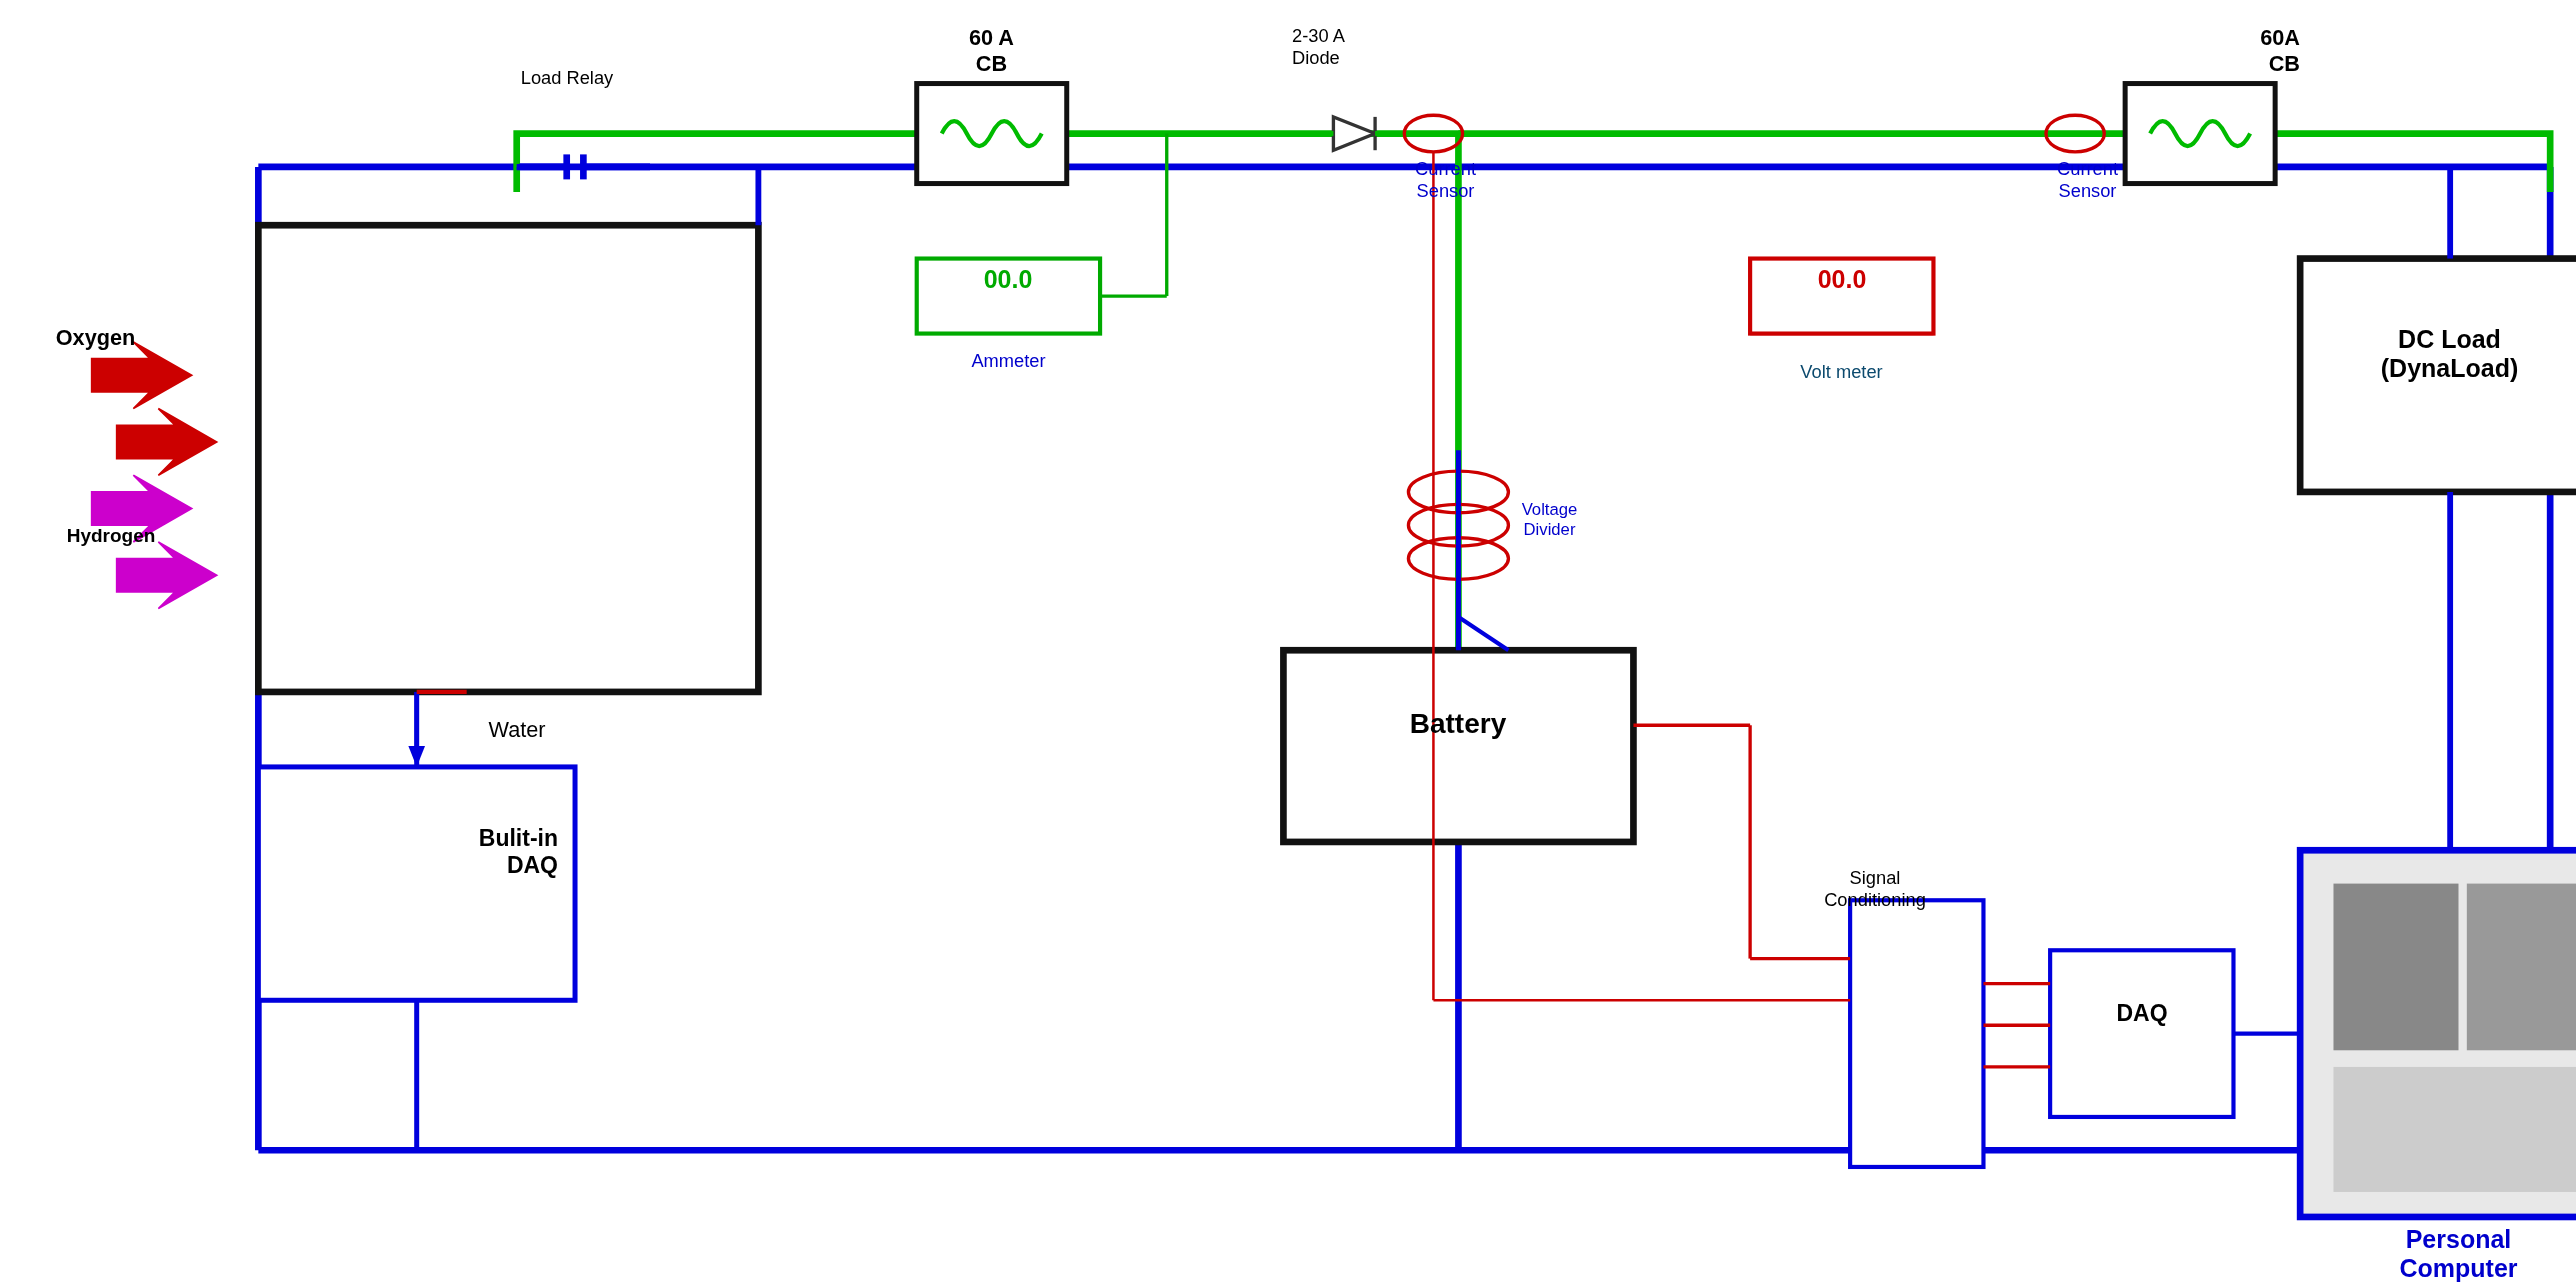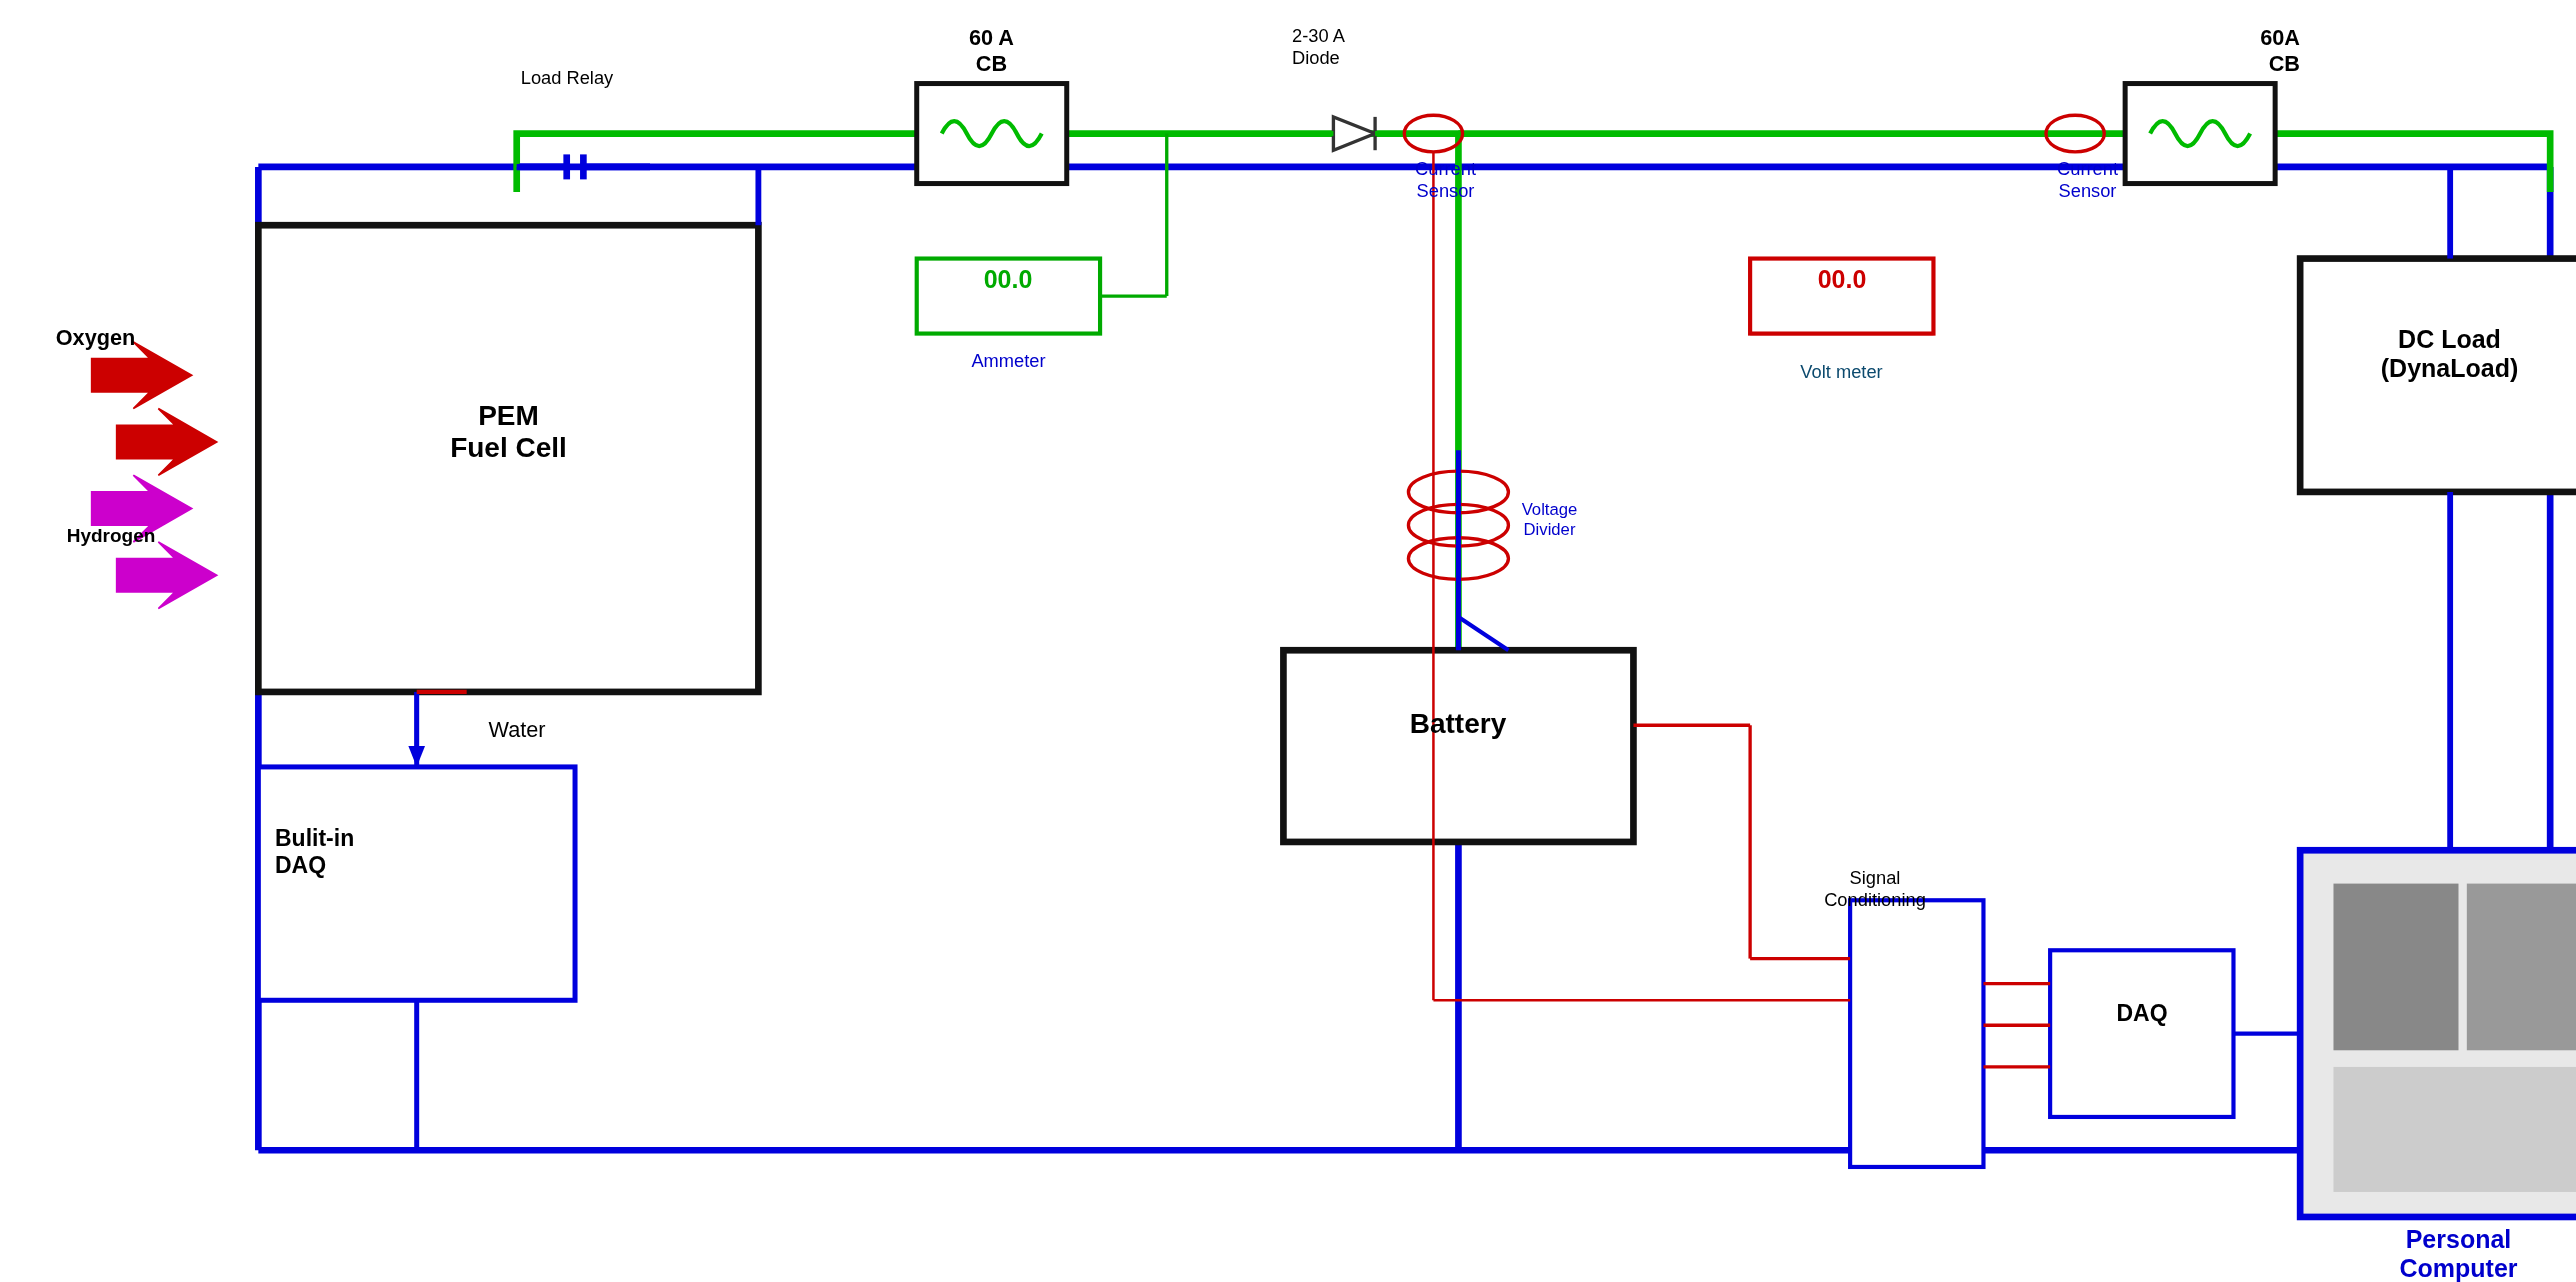--- a/index.html
+++ b/index.html
@@ -189,25 +189,22 @@
     Ammeter
   </div>
 
   <div style="position:absolute; left:1763px; top:265px; width:158px; text-align:center; font-size:25px; color:#cc0000; font-weight:bold; font-family:Arial;">
     00.0
   </div>
   <div class="label" style="left:1733px; top:361px; width:217px; text-align:center; font-size:18.3px; color:#0c4a6e;">
     Volt meter
   </div>
 
-  <div class="label component-label" style="left:317px; top:400px; width:383px; text-align:center; font-size:28px; font-weight:bold;">
-    PEM<br>Fuel Cell
-  </div>
-
-  <div class="label component-label" style="left:275px; top:825px; width:283px; text-align:left; font-size:23px; font-weight:bold;">
+
+  <div class="label component-label" style="left:275px; top:825px; width:283px; text-align:right; font-size:23px; font-weight:bold;">
     Bulit-in<br>DAQ
   </div>
 
   <div class="label component-label" style="left:1308px; top:708px; width:300px; text-align:center; font-size:28px; font-weight:bold;">
     Battery
   </div>
 
   <div class="label component-label" style="left:2308px; top:325px; width:283px; text-align:center; font-size:25px; font-weight:bold;">
     DC Load<br>(DynaLoad)
   </div>

